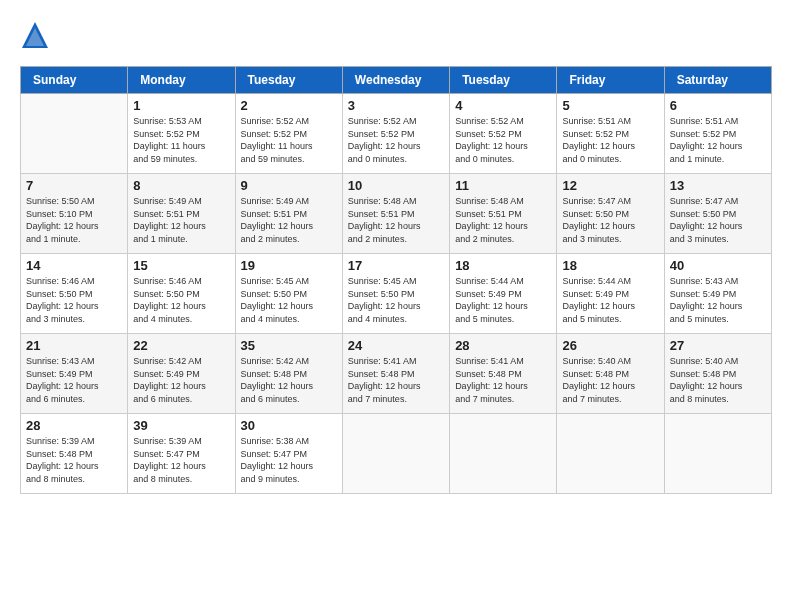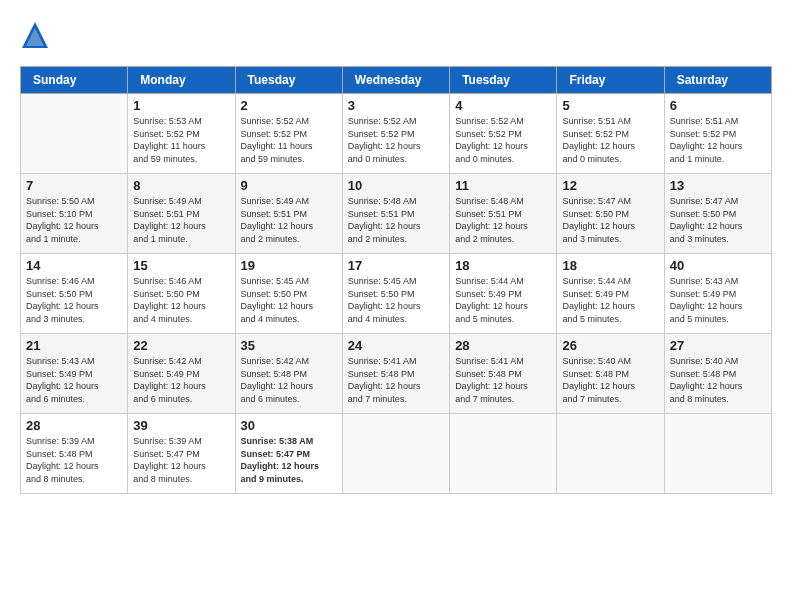--- a/index.html
+++ b/index.html
@@ -338,21 +338,21 @@
         </td>
         <td>
           <span class="day-num">39</span>
           <div class="day-info" style="white-space: pre-line;">Sunrise: 5:39 AM
 Sunset: 5:47 PM
 Daylight: 12 hours
 and 8 minutes.</div>
         </td>
         <td>
           <span class="day-num">30</span>
-          <div class="day-info" style="white-space: pre-line; font-weight: bold;">Sunrise: 5:38 AM
+          <div class="day-info" style="white-space: pre-line;">Sunrise: 5:38 AM
 Sunset: 5:47 PM
 Daylight: 12 hours
 and 9 minutes.</div>
         </td>
         <td class="empty"></td>
         <td class="empty"></td>
         <td class="empty"></td>
         <td class="empty"></td>
       </tr>
     </tbody>

